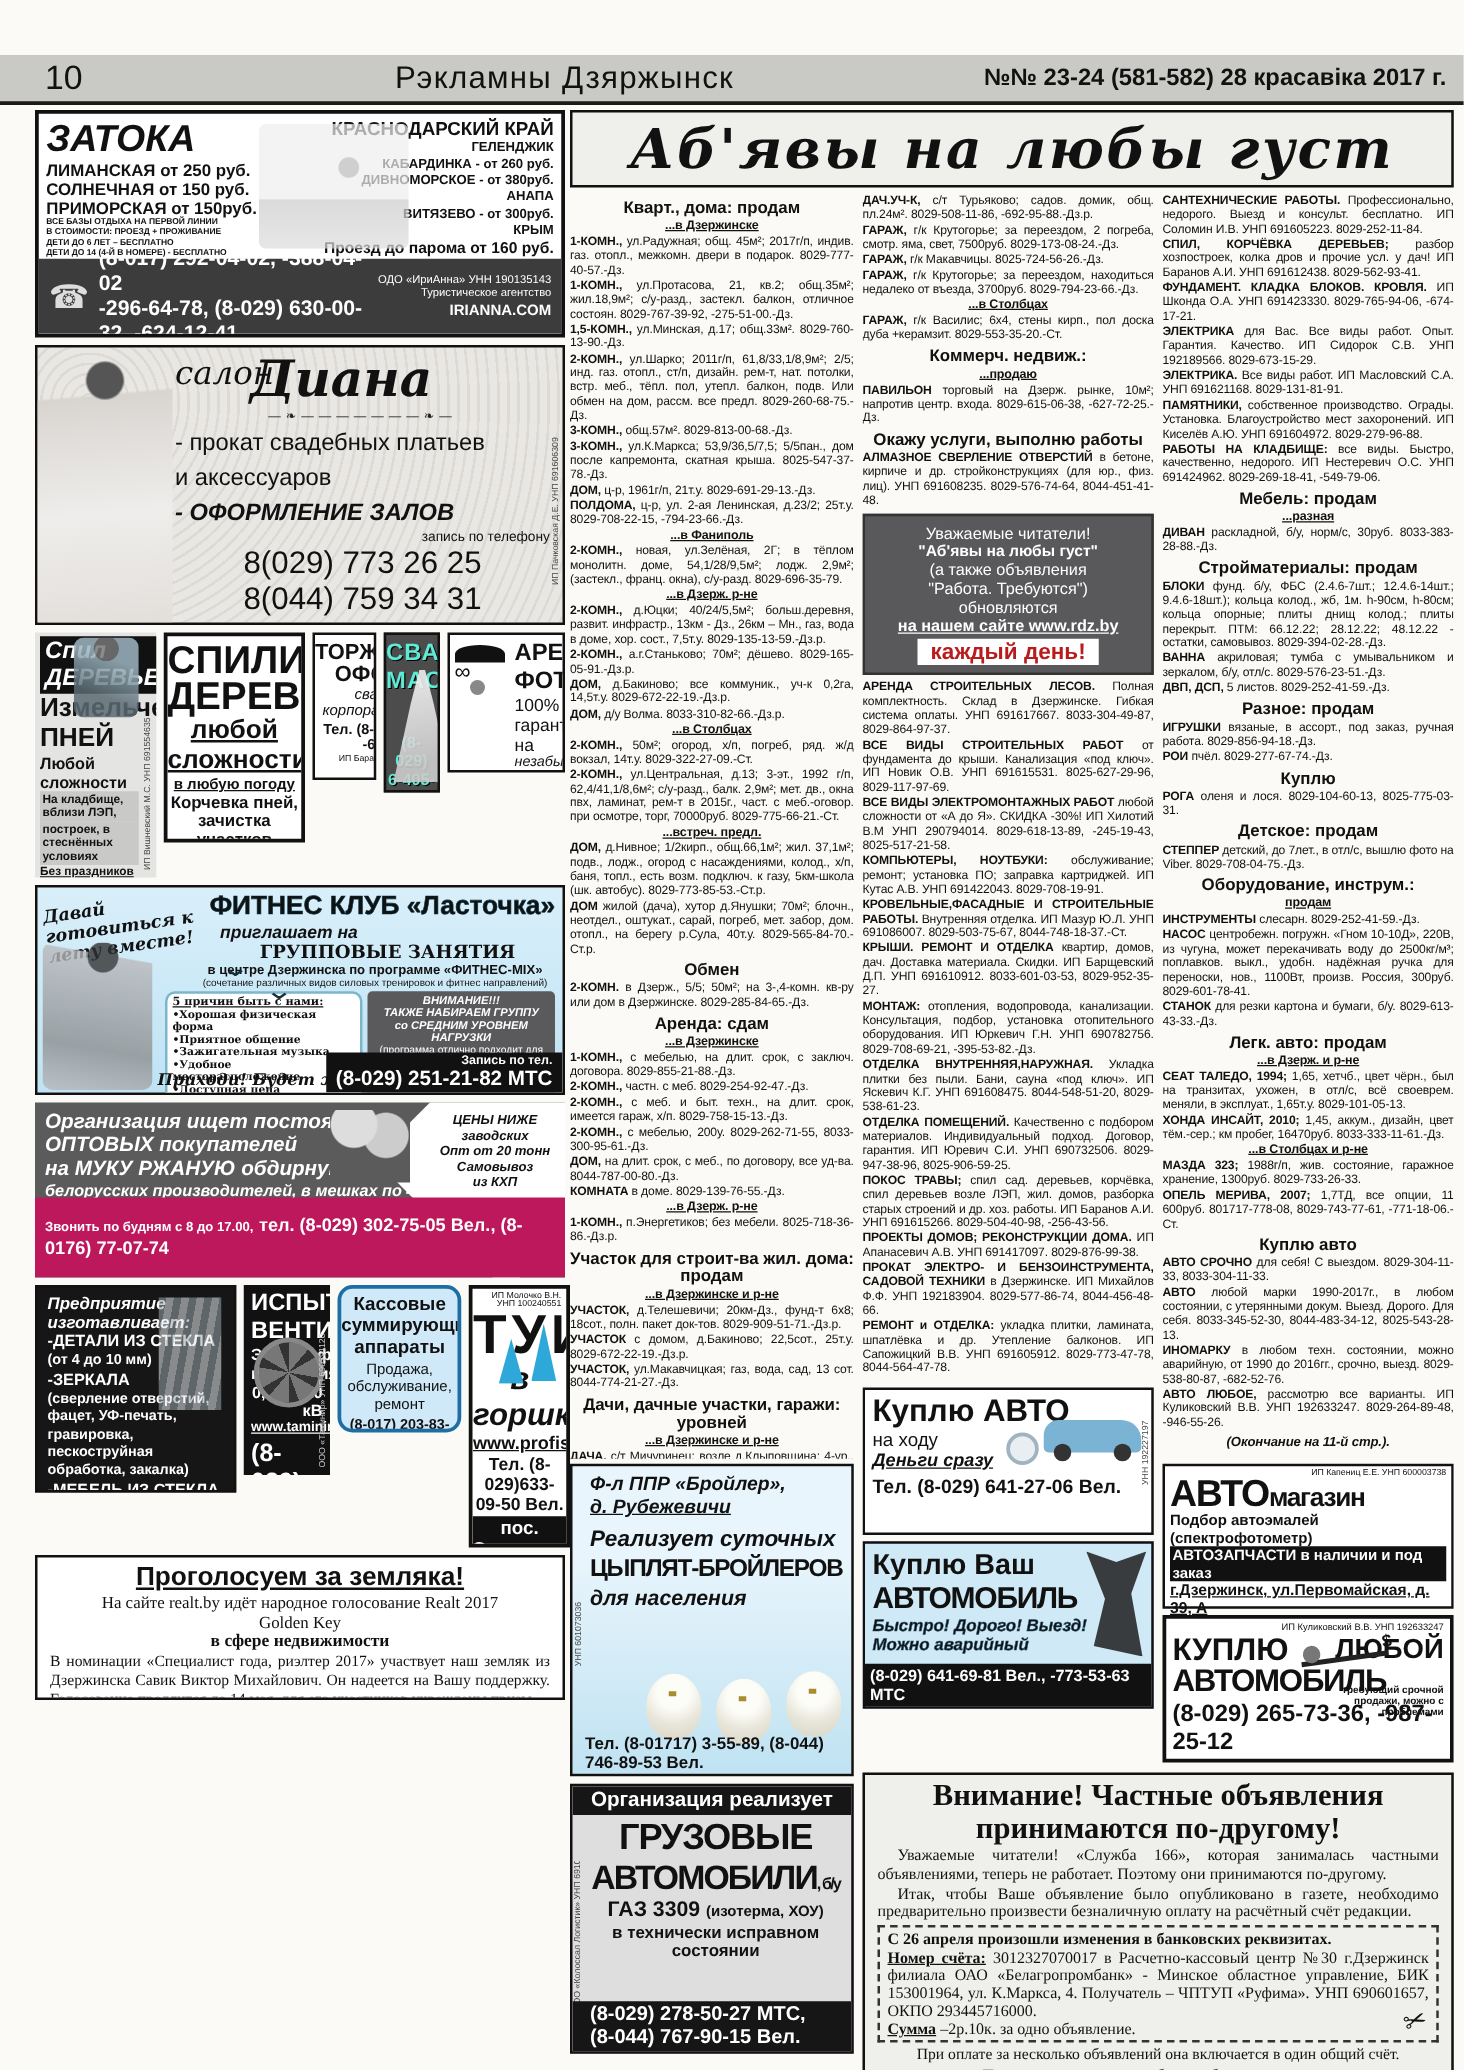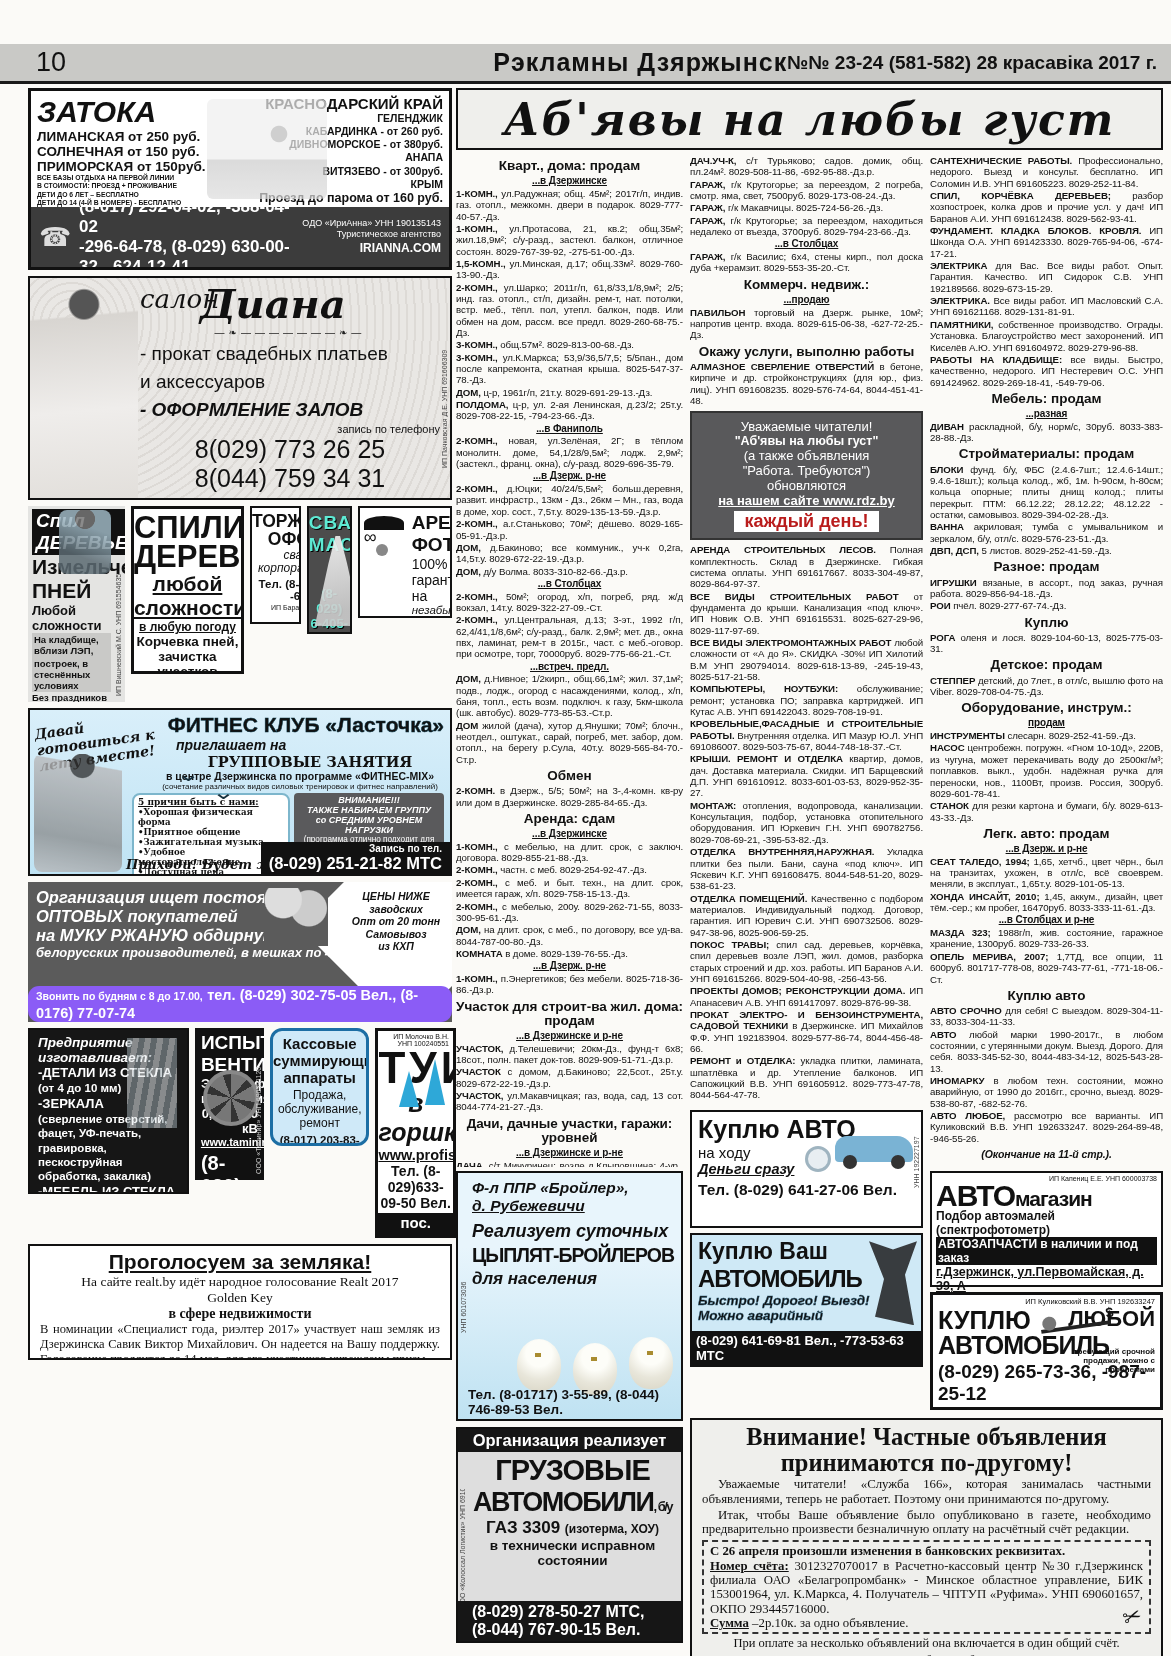--- a/index.html
+++ b/index.html
@@ -6,21 +6,21 @@
 body {
   width: 1171px; height: 1656px; position: relative; overflow: hidden;
   background: #fbfaf7; color: #111;
   font-family: "Liberation Sans", sans-serif;
 }
 .vert { writing-mode: vertical-rl; transform: rotate(180deg); font-size: 7px; color: #444; white-space: nowrap; overflow: hidden; }
 
 .pageheader { position: absolute; top: 44px; left: 0; width: 1171px; height: 40px;
   background: #c9c9c6; border-bottom: 3px solid #1a1a1a; display: flex; align-items: center; }
 .pagenum { font-size: 27px; margin-left: 36px; width: 80px; }
-.masthead { flex: 1; text-align: right; font-weight: bold; font-size: 25px; letter-spacing: 1px; }
+.masthead { flex: 1; text-align: center; font-weight: normal; font-size: 25px; letter-spacing: 1px; }
 .issue { font-weight: bold; font-size: 19px; margin-right: 14px; }
 
 .leftads { position: absolute; left: 28px; top: 88px; width: 424px; display: flex; flex-direction: column; gap: 6px; }
 .adbox { border: 2px solid #111; background: #fff; overflow: hidden; position: relative; }
 
 .zatoka { height: 182px; border-width: 3px; }
 .zatoka .top { display: flex; height: 116px; padding: 4px 6px 0 6px; position: relative; }
 .zatoka .zl { width: 46%; }
 .zatoka .zl .t { font-size: 30px; font-weight: bold; font-style: italic; }
 .zatoka .zl .ln { font-size: 13.5px; font-weight: bold; }
@@ -121,21 +121,21 @@
 .fitnes .phbar { position: absolute; right: 0; bottom: 0; background: #111; color: #fff; padding: 1px 8px; text-align: right; }
 .fitnes .phbar .l { font-size: 10px; font-weight: bold; }
 .fitnes .phbar .p { font-size: 16.5px; font-weight: bold; }
 .woman { position: absolute; left: 4px; top: 44px; width: 88px; height: 118px;
   background: radial-gradient(circle at 55% 10%, #333 10%, transparent 11%), linear-gradient(190deg, transparent 12%, #b9babc 13%, #8e9091 70%, #b9babc); border-radius: 8px; opacity:.8; }
 .bird { position: absolute; font-size: 20px; color: #16303c; transform: scaleX(1.4); }
 
 .muka { height: 140px; background: #5b5b5b; color: #fff; border: none; padding: 6px 8px 0 8px; }
 .muka .l1 { font-size: 16.5px; font-weight: bold; font-style: italic; }
 .muka .l2 { font-size: 13px; font-weight: bold; font-style: italic; }
-.muka .phbar { position: absolute; left: 0; bottom: 0; width: 100%; background: #8b5cf6; padding: 0 8px; font-weight: bold; border-radius: 11px; }
+.muka .phbar { position: absolute; left: 0; bottom: 0; width: 100%; background: #be185d; padding: 14px 8px; font-weight: bold; }
 .muka .phbar .a { font-size: 10.5px; } .muka .phbar .b { font-size: 14.5px; }
 .diamond { position: absolute; right: -28px; top: -30px; width: 150px; height: 150px; background: #fff; transform: rotate(45deg); }
 .muka .badge { position: absolute; right: 2px; top: 8px; width: 108px; color: #111; text-align: center; font-weight: bold; font-style: italic; font-size: 10.5px; line-height: 1.2; }
 .sack { position: absolute; right: 124px; top: 6px; width: 64px; height: 58px;
   background: radial-gradient(circle at 30% 20%, #ddd 28%, transparent 30%), radial-gradient(circle at 70% 35%, #ccc 30%, transparent 32%), #5b5b5b; }
 
 .steklo { height: 166px; background: #161616; color: #fff; padding: 5px 8px; }
 .steklo .i { font-style: italic; font-size: 13.5px; font-weight: bold; }
 .steklo .items div { font-size: 11.5px; font-weight: bold; line-height: 1.25; }
 .steklo .items div::first-line { font-size: 13px; }

